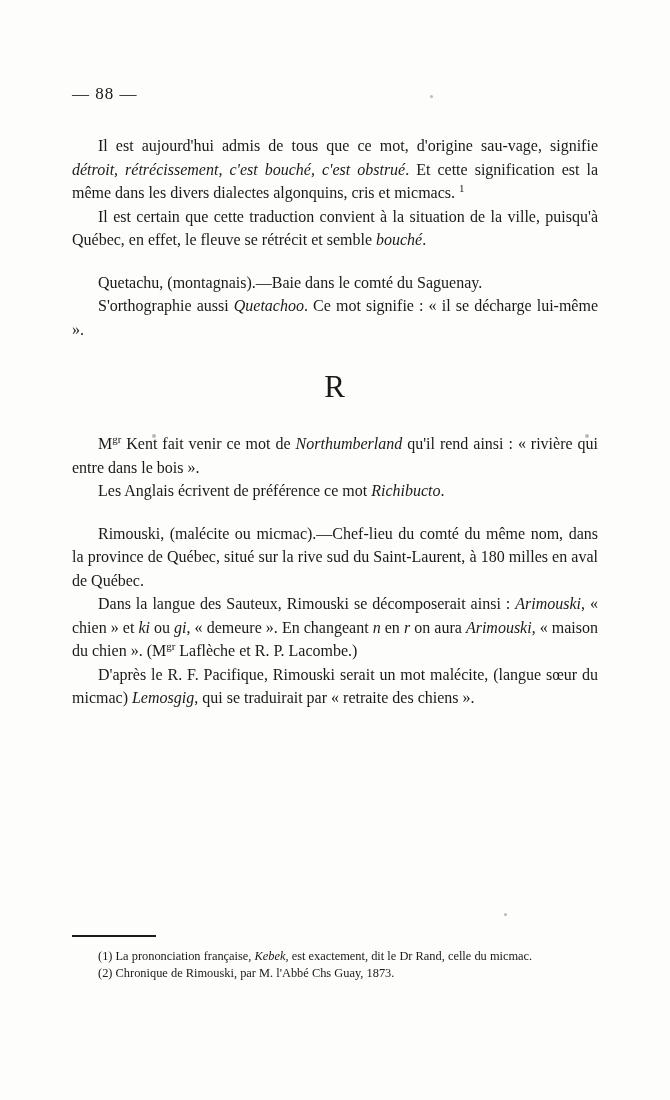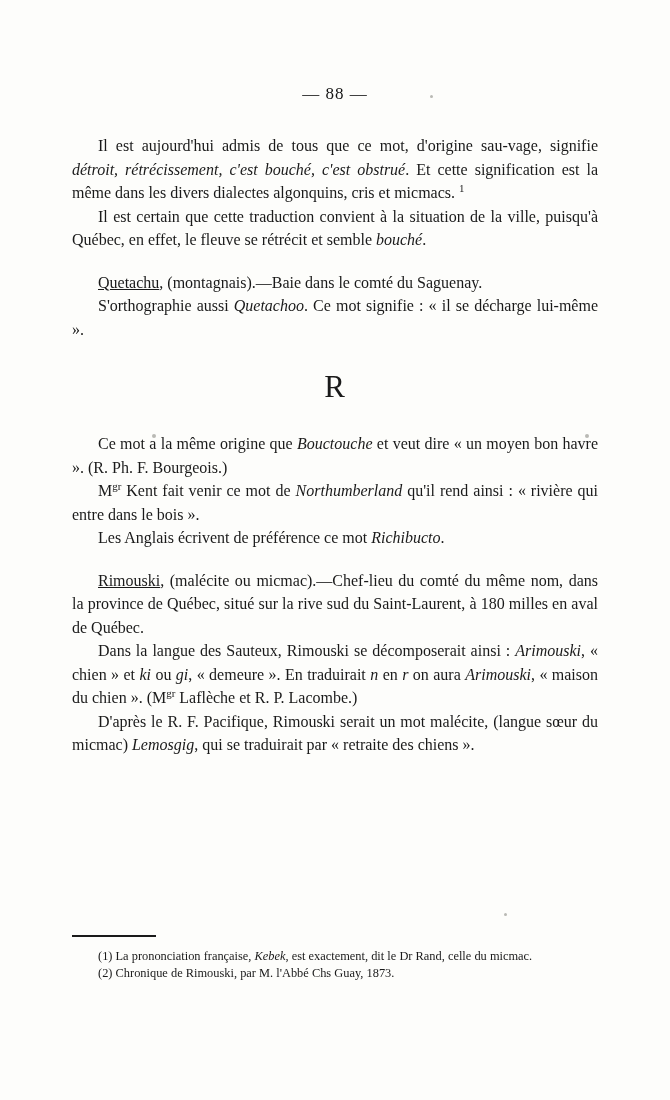--- a/index.html
+++ b/index.html
@@ -16,38 +16,37 @@
     color: #1a1a1a;
     overflow: hidden;
   }
   .content {
     position: absolute;
     left: 72px;
     top: 84px;
     width: 526px;
   }
   .folio {
-    text-align: center;
     font-size: 17px;
     letter-spacing: 1px;
     margin-bottom: 30px;
     color: #161616;
   }
   p {
     margin: 0;
     font-size: 16px;
     line-height: 1.47;
     text-align: justify;
     text-justify: inter-word;
     hyphens: manual;
   }
   p.indent { text-indent: 26px; }
   .gap-md { height: 19px; }
   em, .it { font-style: italic; }
-  .entry { font-weight: normal; text-decoration: underline; }
+  .entry { font-weight: normal; }
   .letter-head {
     text-align: center;
     font-size: 31px;
     line-height: 1;
     margin: 30px 0 30px 0;
     letter-spacing: 1px;
   }
   sup {
     font-size: 0.68em;
     vertical-align: super;
@@ -95,28 +94,27 @@
 
     <p class="indent"><span>Il est certain que cette traduction convient à la situation de la ville, puisqu'à Québec, en effet, le fleuve se rétrécit et semble </span><em>bouché</em><span>.</span></p>
 
     <div class="gap-md"></div>
 
     <p class="indent"><span class="entry">Quetachu</span><span>, (montagnais).—Baie dans le comté du Saguenay.</span></p>
     <p class="indent"><span>S'orthographie aussi </span><em>Quetachoo</em><span>.   Ce mot signifie : « il se décharge lui-même ».</span></p>
 
     <div class="letter-head">R</div>
 
-    <p class="indent"><span>Ce mot a la même origine que </span><em>Bouctouche</em><span> et veut dire « un moyen bon havre ».   (R. Ph. F. Bourgeois.)</span></p>
     <p class="indent"><span>M</span><sup>gr</sup><span> Kent fait venir ce mot de </span><em>Northumberland</em><span> qu'il rend ainsi : « rivière qui entre dans le bois ».</span></p>
     <p class="indent"><span>Les Anglais écrivent de préférence ce mot </span><em>Richibucto</em><span>.</span></p>
 
     <div class="gap-md"></div>
 
     <p class="indent"><span class="entry">Rimouski</span><span>, (malécite ou micmac).—Chef-lieu du comté du même nom, dans la province de Québec, situé sur la rive sud du Saint-Laurent, à 180 milles en aval de Québec.</span></p>
-    <p class="indent"><span>Dans la langue des Sauteux, Rimouski se décomposerait ainsi : </span><em>Arimouski</em><span>, « chien » et </span><em>ki</em><span> ou </span><em>gi</em><span>, « demeure ».   En traduirait </span><em>n</em><span> en </span><em>r</em><span> on aura </span><em>Arimouski</em><span>, « maison du chien ».   (M</span><sup>gr</sup><span> Laflèche et R. P. Lacombe.)</span></p>
+    <p class="indent"><span>Dans la langue des Sauteux, Rimouski se décomposerait ainsi : </span><em>Arimouski</em><span>, « chien » et </span><em>ki</em><span> ou </span><em>gi</em><span>, « demeure ».   En changeant </span><em>n</em><span> en </span><em>r</em><span> on aura </span><em>Arimouski</em><span>, « maison du chien ».   (M</span><sup>gr</sup><span> Laflèche et R. P. Lacombe.)</span></p>
     <p class="indent"><span>D'après le R. F. Pacifique, Rimouski serait un mot malécite, (langue sœur du micmac) </span><em>Lemosgig</em><span>, qui se traduirait par « retraite des chiens ».</span></p>
 
   </div>
 
   <div class="footnotes">
     <div class="fn-rule"></div>
     <p class="fn"><span>(1) La prononciation française, </span><em>Kebek</em><span>, est exactement, dit le Dr Rand, celle du micmac.</span></p>
     <p class="fn">(2) Chronique de Rimouski, par M. l'Abbé Chs Guay, 1873.</p>
   </div>
 

